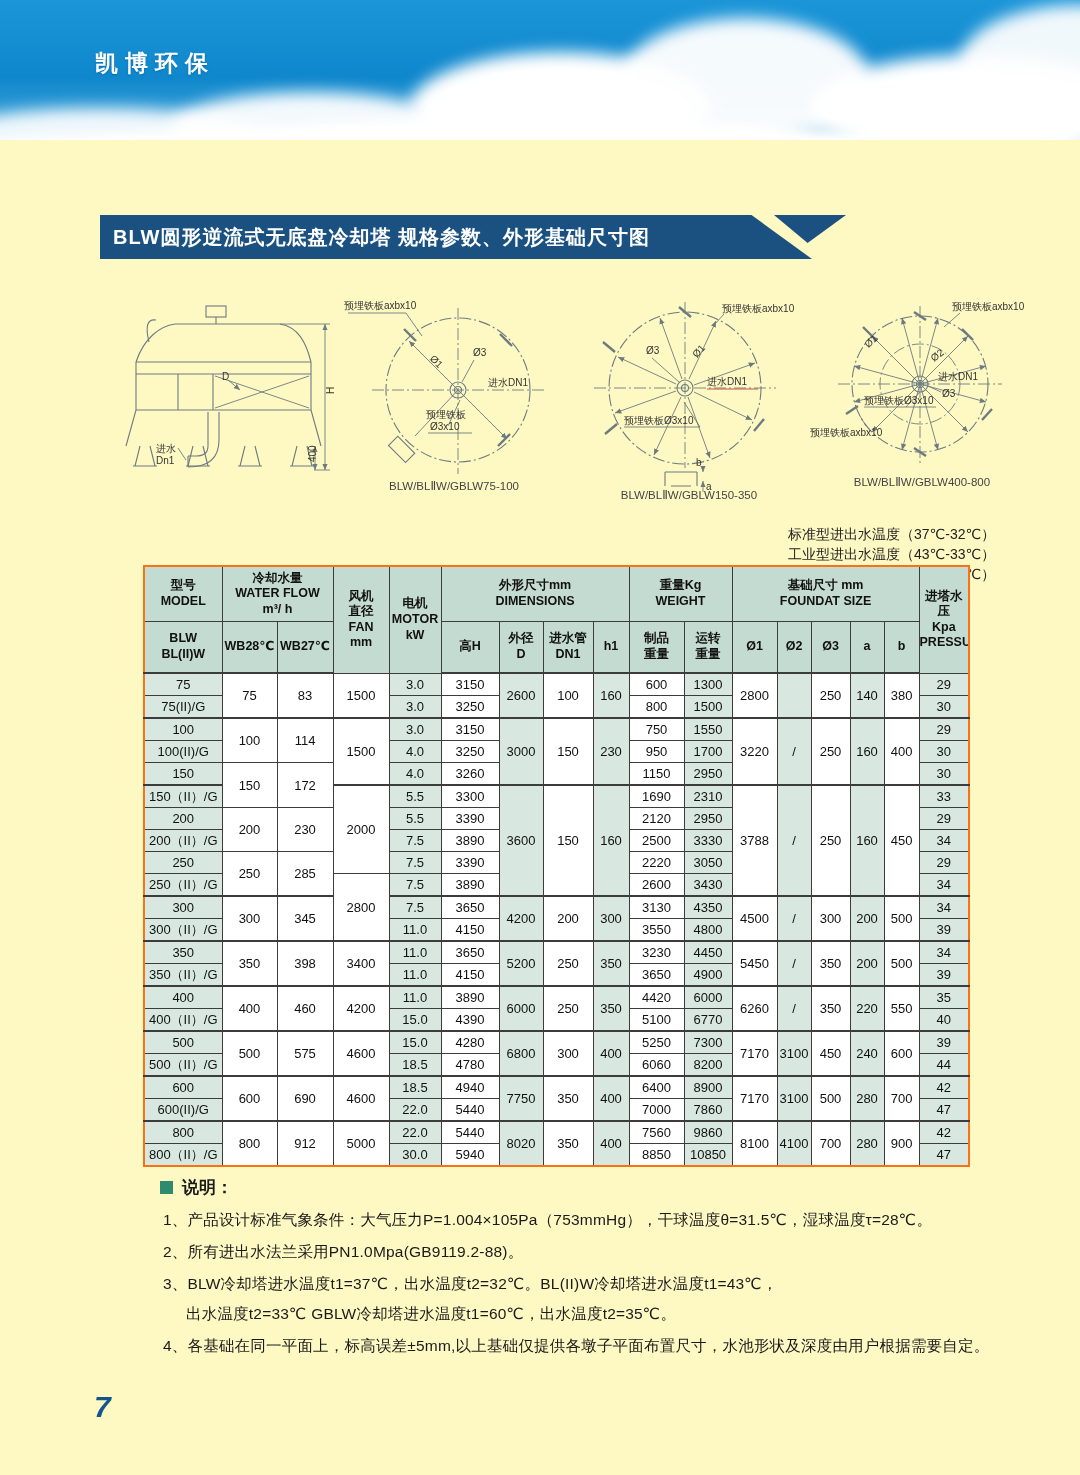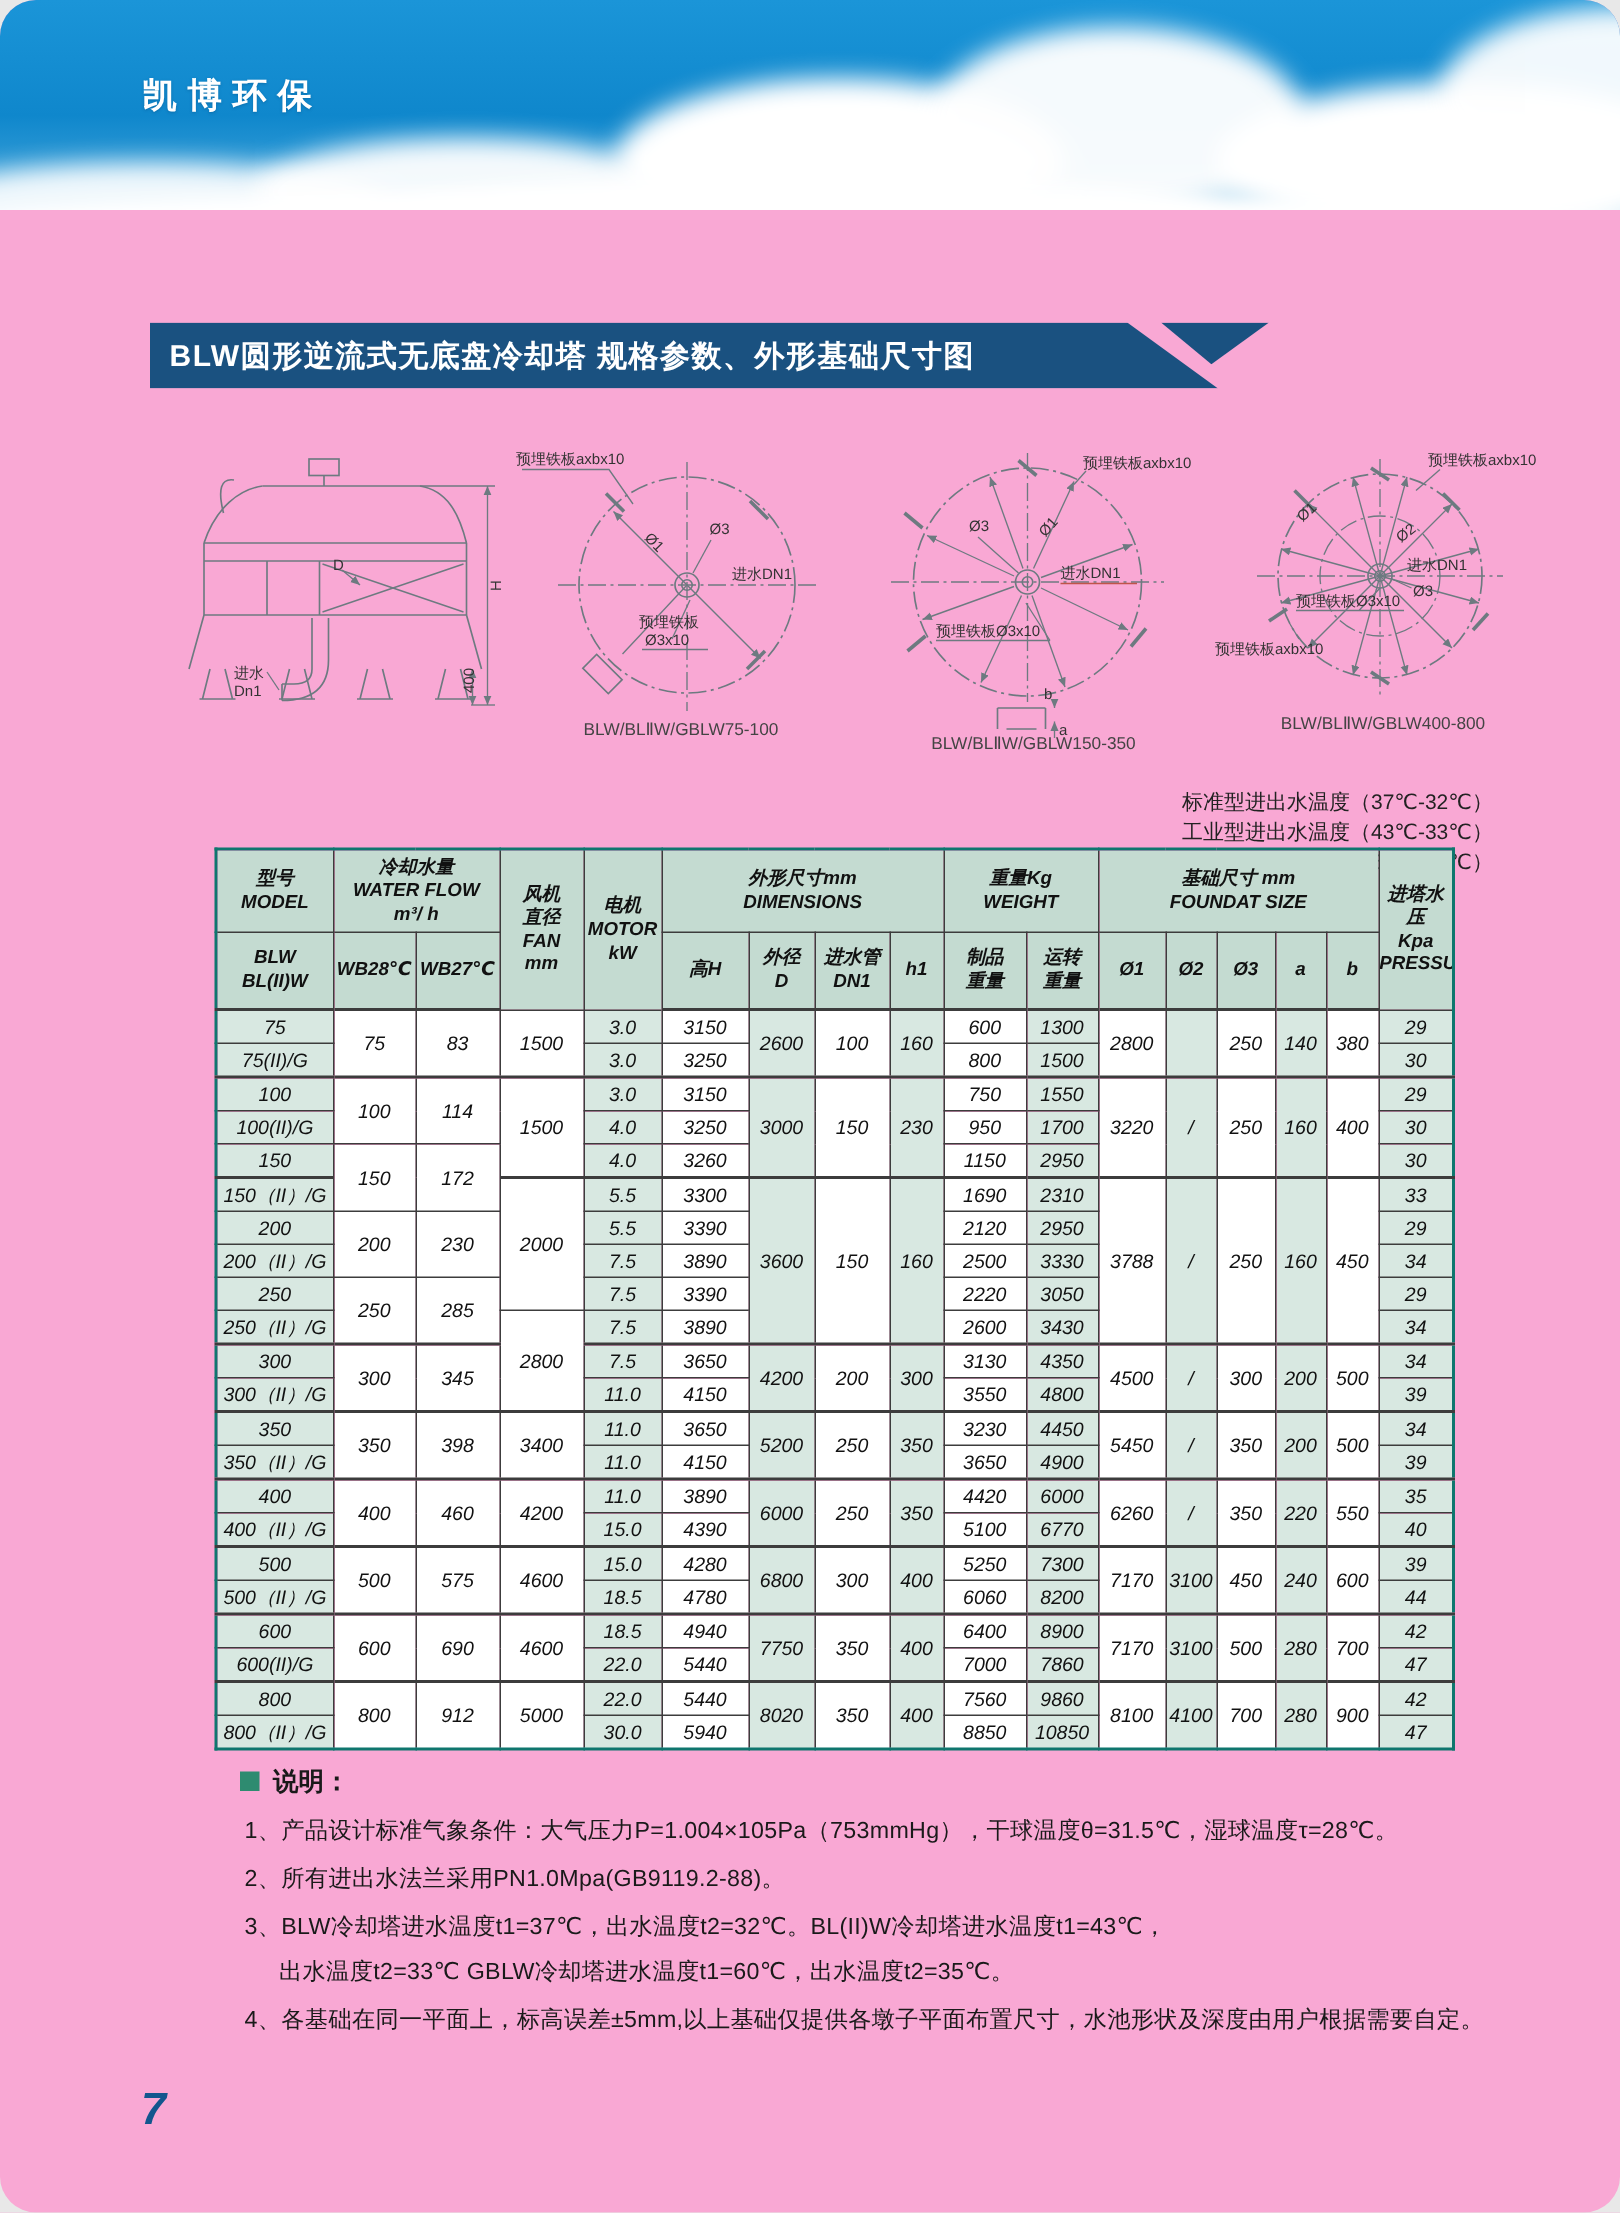--- a/index.html
+++ b/index.html
@@ -1,17 +1,17 @@
 <!DOCTYPE html>
 <html><head>
 <meta charset="utf-8">
 <style>
   html,body{margin:0;padding:0;background:#e8e8e8;}
-  .page{position:relative;width:1080px;height:1475px;margin:0 auto;background:#f9a8d4;
-        font-family:"Liberation Sans","DejaVu Sans",sans-serif;overflow:hidden;border-radius:24px;}
+  .page{position:relative;width:1080px;height:1475px;margin:0 auto;background:#fef9c3;
+        font-family:"Liberation Sans","DejaVu Sans",sans-serif;overflow:hidden;}
 
   
   .sky{position:absolute;left:0;top:0;width:1080px;height:140px;overflow:hidden;
        background:linear-gradient(180deg,#1b95d8 0%,#0f87cc 55%,#4aa9dd 100%);}
   .cloud{position:absolute;background:#ffffff;border-radius:50%;filter:blur(8px);}
   .c1{left:-60px;top:108px;width:320px;height:58px;opacity:.92;}
   .c2{left:170px;top:92px;width:280px;height:72px;opacity:.95;}
   .c3{left:410px;top:52px;width:300px;height:112px;}
   .c4{left:620px;top:18px;width:250px;height:125px;opacity:.96;}
   .c5{left:810px;top:55px;width:330px;height:105px;}
@@ -35,21 +35,21 @@
   .dwg text{fill:#333;stroke:none;font-size:10px;font-family:"Liberation Sans","DejaVu Sans",sans-serif;}
   .dwg .cap{font-size:11.5px;fill:#444;}
   .dwg .dd{stroke-dasharray:12 3 2 3;}
   .dwg .thin{stroke-width:.9;}
 
   
   .temp-notes{position:absolute;left:788px;top:524px;width:240px;font-size:14px;line-height:20px;color:#222;}
 
   
   .spec-wrap{position:absolute;left:143px;top:565px;}
-  table.spec{border-collapse:collapse;table-layout:fixed;width:825px;border:2px solid #0f766e;font-style:italic;}
+  table.spec{border-collapse:collapse;table-layout:fixed;width:825px;border:2px solid #f97316;}
   .spec th,.spec td{border:1px solid #3c3c3c;text-align:center;vertical-align:middle;
         padding:0;overflow:hidden;}
   .spec th{background:#c4dbd1;font-size:12.5px;font-weight:bold;color:#111;
         white-space:pre-line;line-height:1.25;}
   .spec thead tr.hrow1 th{height:54px;}
   .spec thead tr.hrow2 th{height:50px;}
   .spec thead tr.hrow2 th{border-bottom-width:2px;}
   .spec td{height:21px;font-size:13px;color:#111;background:#ffffff;}
   .spec td.g{background:#d8e8e1;}
   .spec tbody tr.grp td{border-top-width:2px;}

